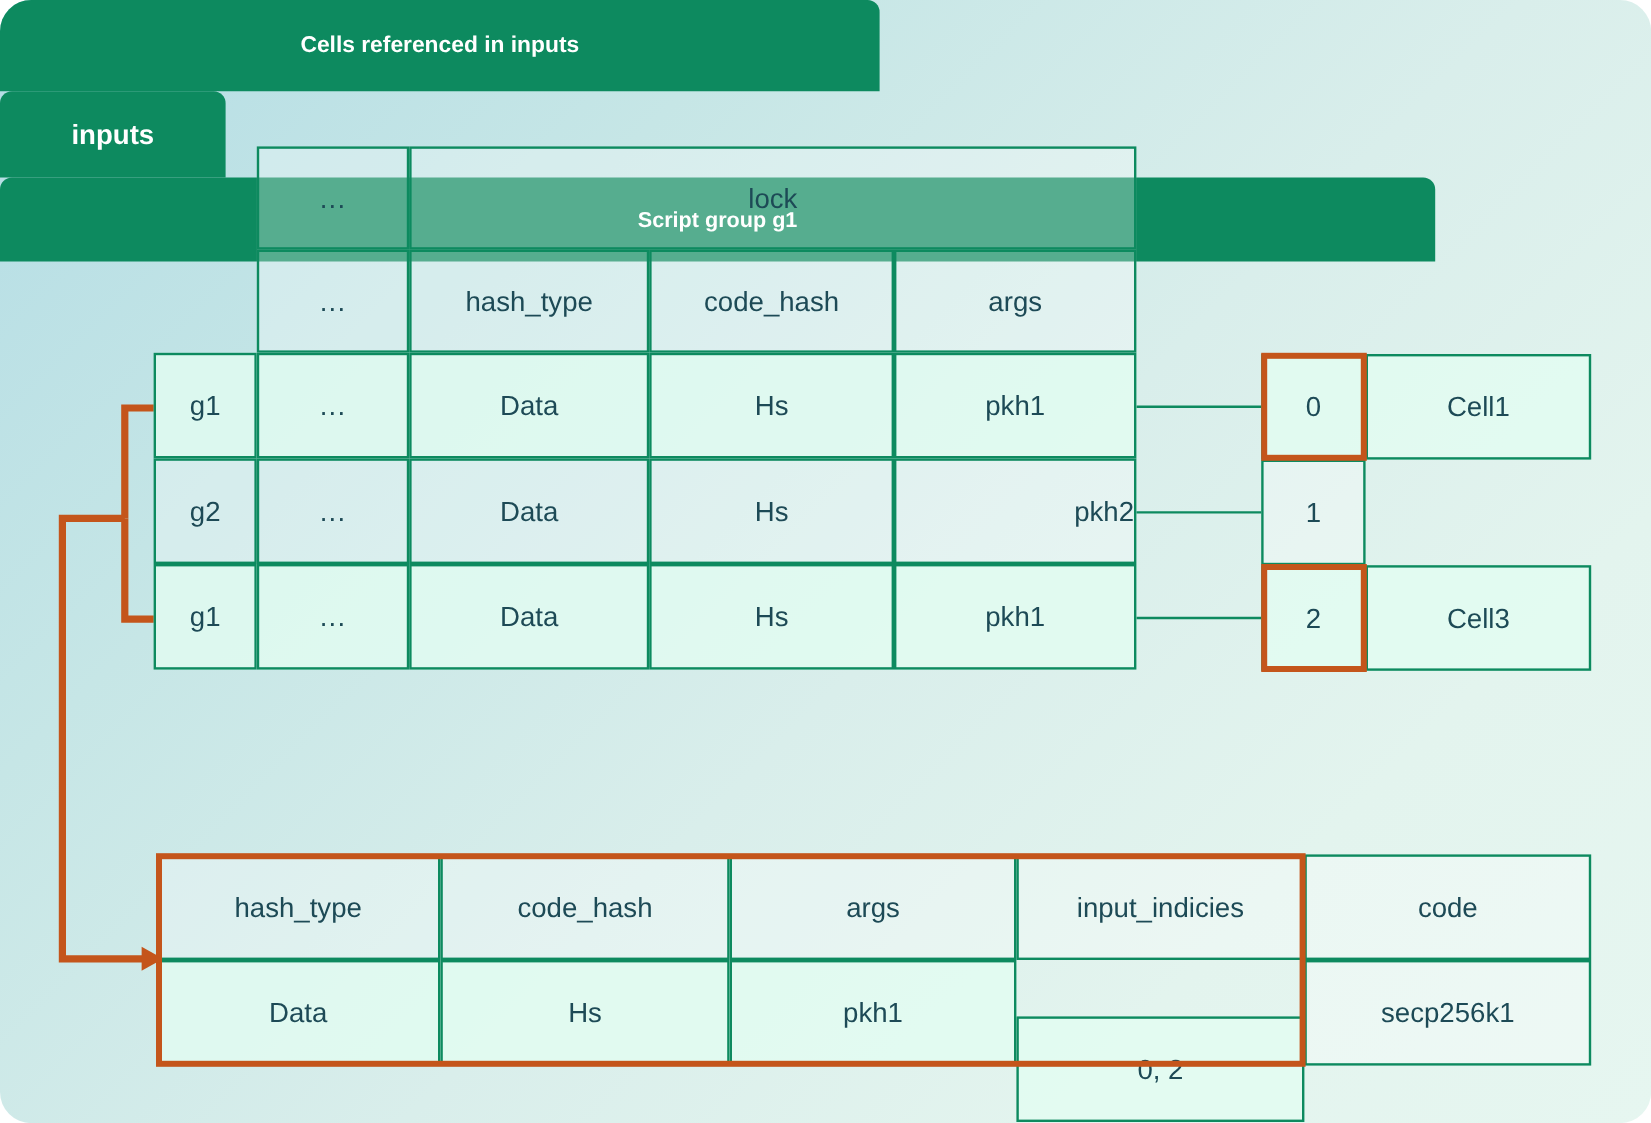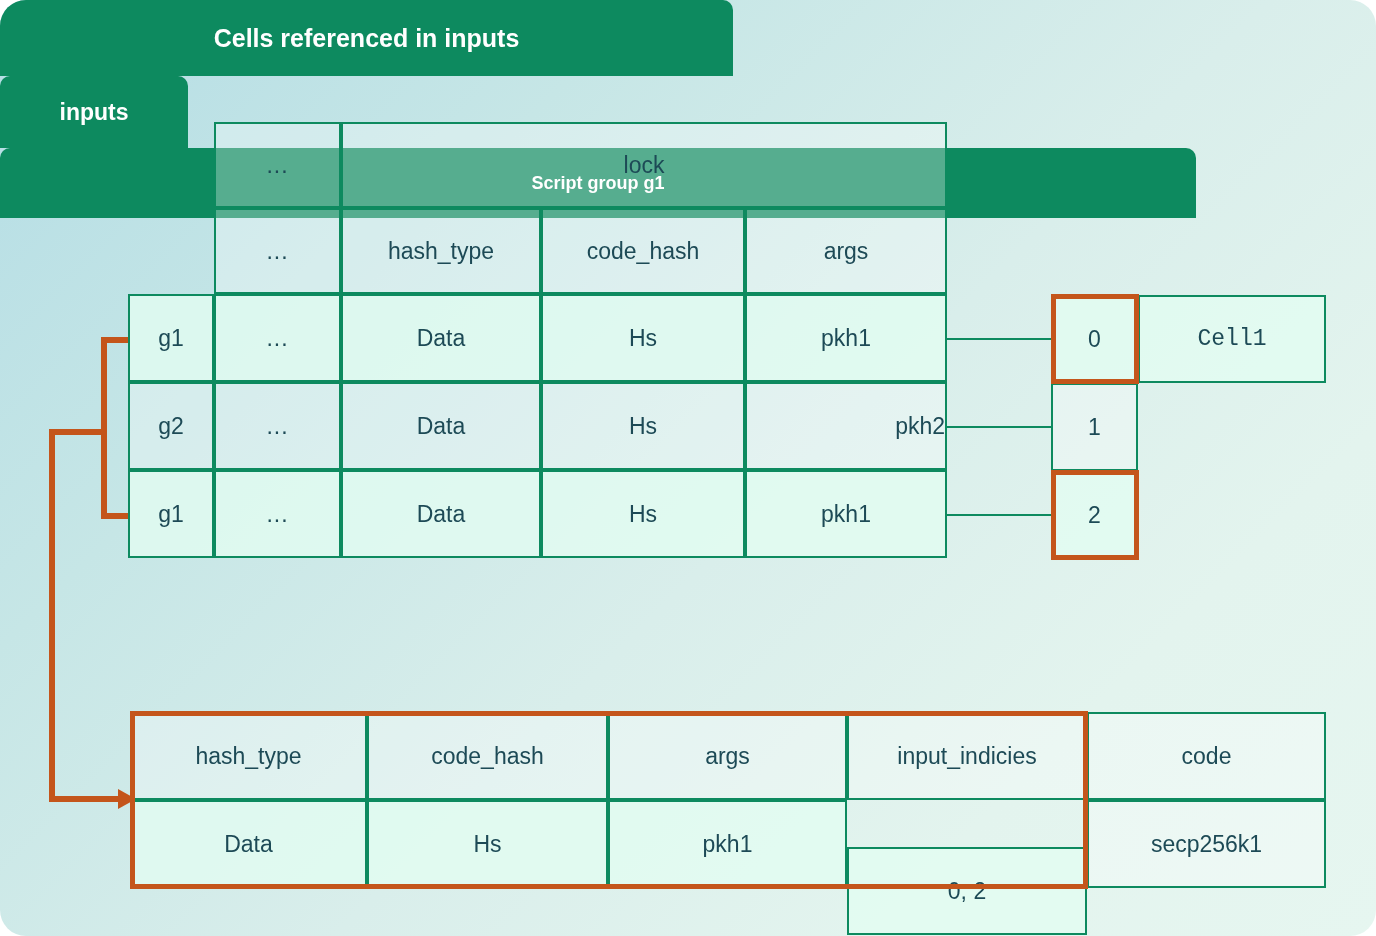--- a/index.html
+++ b/index.html
@@ -85,21 +85,21 @@
 
       <path d="M 130 340 L 104 340 L 104 432"></path>
 
       <path d="M 130 516 L 104 516 L 104 432"></path>
 
       <path d="M 104 432 L 52 432 L 52 799 L 120 799"></path>
     </g>
     <polygon points="118,789 136,799 118,809" fill="#c4551b"></polygon>
   </svg>
 
-  <div class="tbl-head" style="left:214px; top:46px; width:733px; height:76px; font-size:25px;">
+  <div class="tbl-head" style="left:214px; top:46px; width:733px; height:76px; font-size:19px;">
     <span>Cells referenced in inputs</span>
   </div>
 
   <div class="grid mid" style="left:214px; top:122px; width:127px; height:86px;">
     <span class="dots">...</span>
   </div>
   <div class="grid mid" style="left:341px; top:122px; width:606px; height:86px;">
     <span>lock</span>
   </div>
 
@@ -164,31 +164,34 @@
     <span>pkh1</span>
   </div>
 
   <div class="tbl-head" style="left:1138px; top:223px; width:188px; height:72px; font-size:23px;">
     <span>inputs</span>
   </div>
 
   <div class="grid light" style="left:1051px; top:295px; width:87px; height:88px;">
     <span>0</span>
   </div>
-  <div class="grid light" style="left:1138px; top:295px; width:188px; height:88px;font-family:Liberation Mono, monospace;">
+  <div class="grid light" style="left:1138px; top:295px; width:188px; height:88px;">
     <span>Cell1</span>
   </div>
 
   <div class="grid mid" style="left:1051px; top:383px; width:87px; height:88px;">
     <span>1</span>
   </div>
 
   <div class="grid light" style="left:1051px; top:471px; width:87px; height:88px;">
     <span>2</span>
   </div>
+  <div class="grid light" style="left:1138px; top:471px; width:188px; height:88px;">
+    <span>Cell3</span>
+  </div>
 
   <div class="hl" style="left:1051px; top:294px; width:88px; height:90px;"></div>
   <div class="hl" style="left:1051px; top:470px; width:88px; height:90px;"></div>
 
   <div class="tbl-head" style="left:130px; top:642px; width:1196px; height:70px; font-size:18px;">
     <span>Script group g1</span>
   </div>
 
   <div class="grid mid" style="left:130px; top:712px; width:237px; height:88px;">
     <span>hash_type</span>

